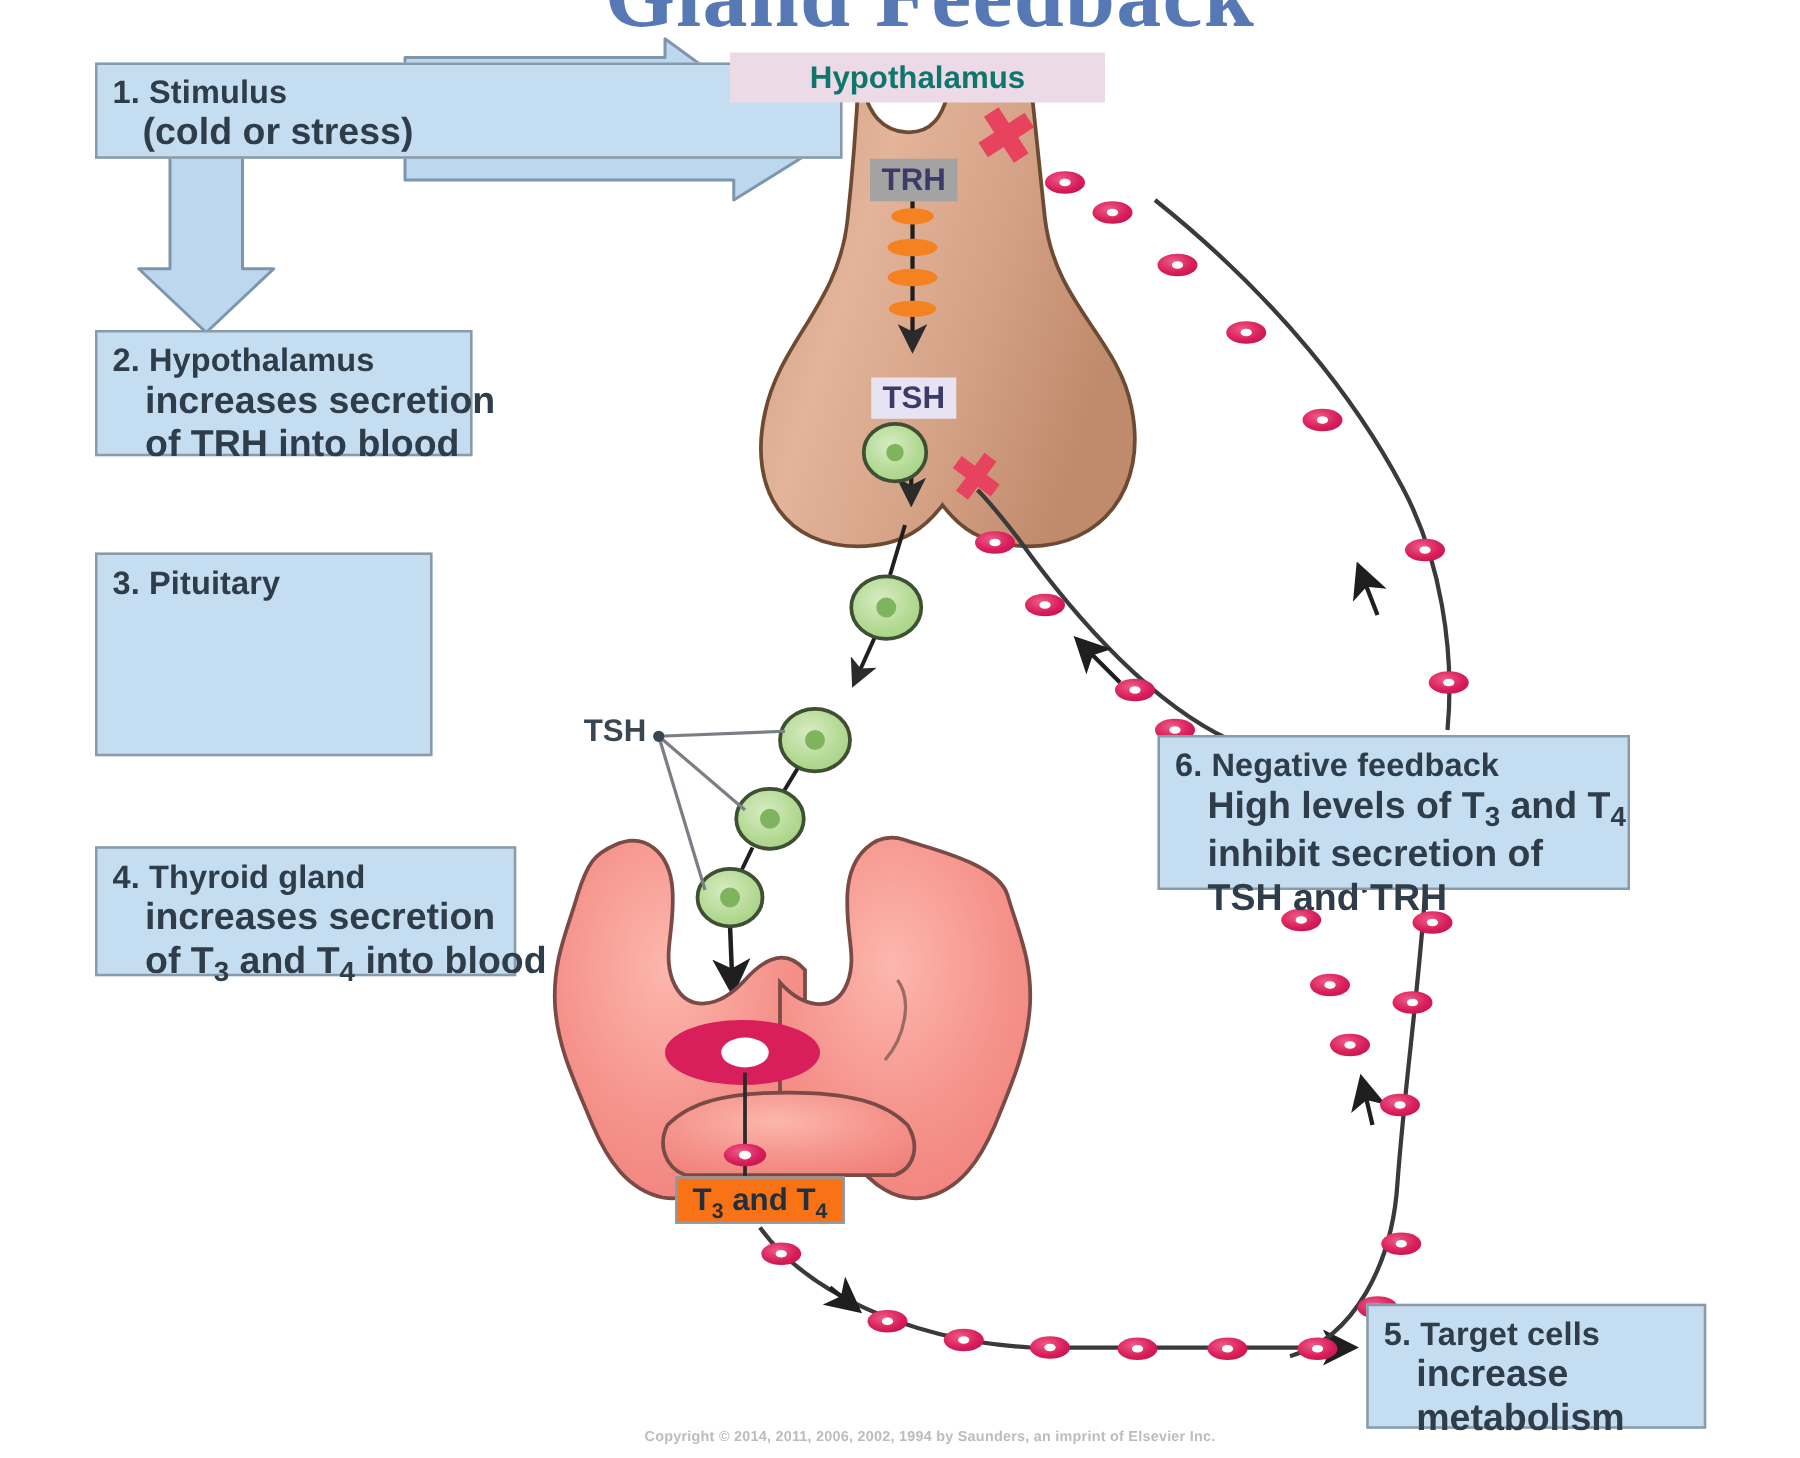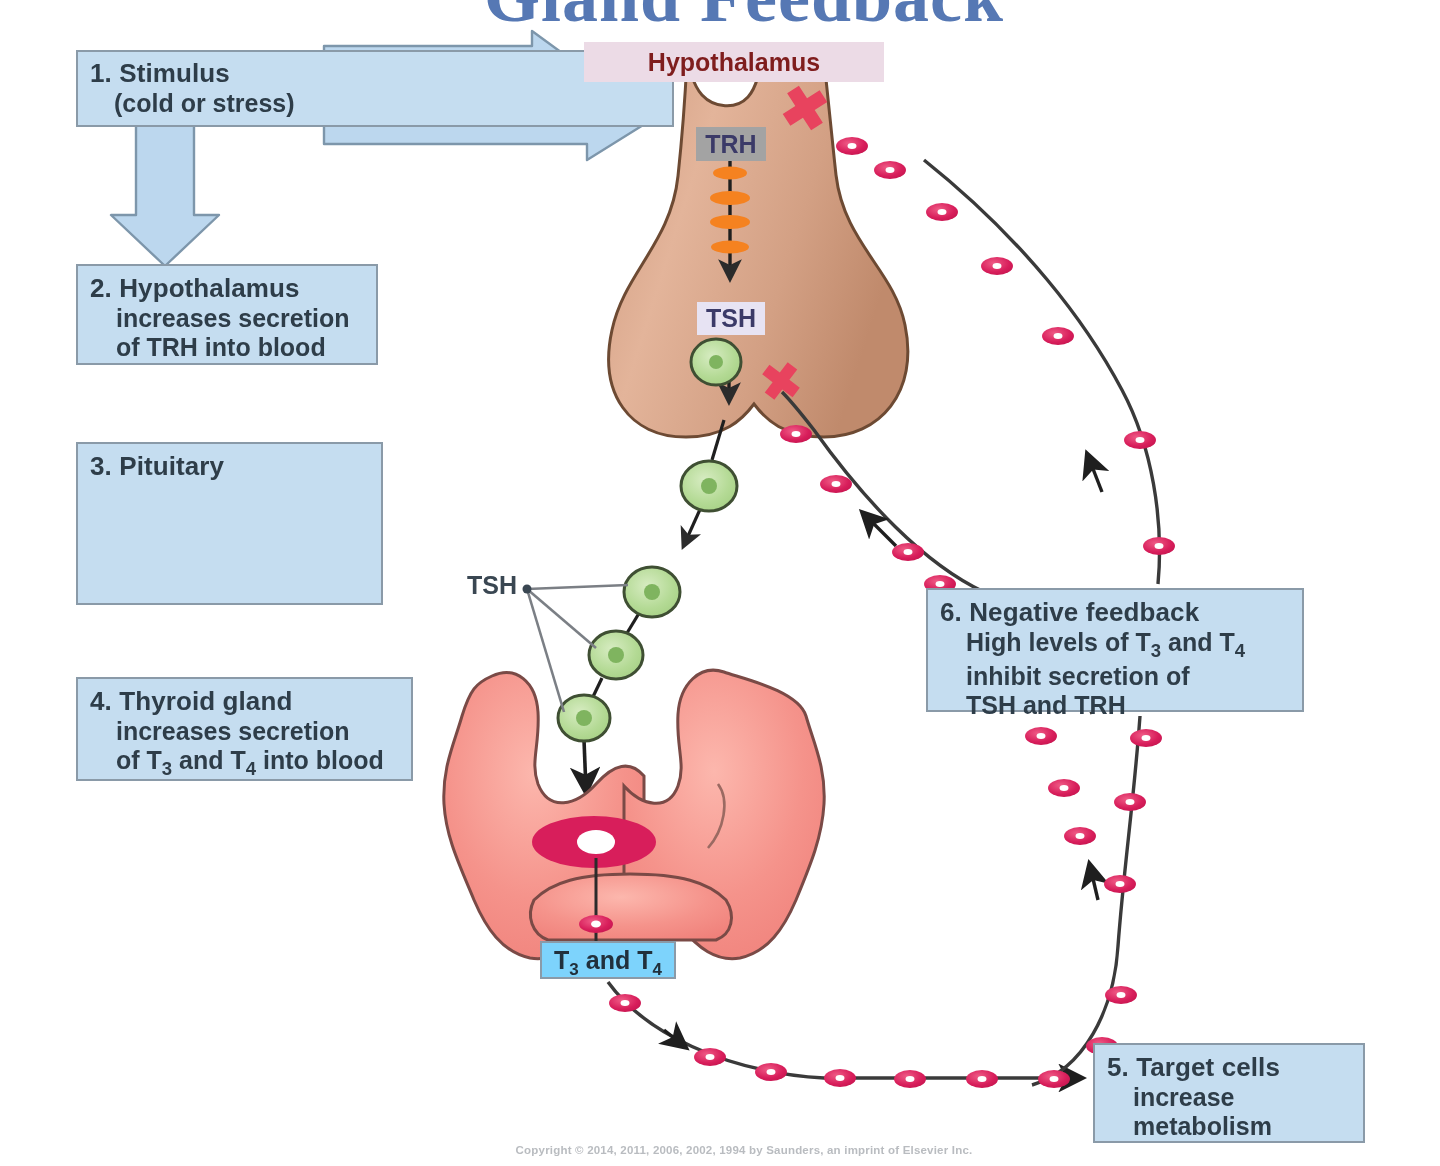--- a/index.html
+++ b/index.html
@@ -50,50 +50,50 @@
     font-weight:bold;
   }
   .box .hd{
     font-weight:bold;
     font-size:26px;
     letter-spacing:0.1px;
     white-space:nowrap;
   }
   .box .bd{
     font-weight:bold;
-    font-size:25px;
+    font-size:30px;
     margin-left:26px;
     margin-top:1px;
   }
   .box .bd div{white-space:nowrap;}
 
   #box-stimulus{
     left:52px; top:50px;
     width:598px; height:77px;
     padding-top:6px;
   }
   #box-stimulus .bd{margin-left:24px;}
   #box-hypothalamus{ left:52px; top:264px; width:302px; height:101px;}
-  #box-pituitary{ left:52px; top:442px; width:307px; height:163px;}
+  #box-pituitary{ left:52px; top:442px; width:270px; height:163px;}
   #box-thyroid{ left:52px; top:677px; width:337px; height:104px;}
   #box-negfeedback{ left:902px; top:588px; width:378px; height:124px;}
   #box-target{ left:1069px; top:1043px; width:272px; height:100px;padding-left:12px;}
 
   
   .lbl{
     position:absolute;
     font-weight:bold;
     white-space:nowrap;
     box-sizing:border-box;
   }
   #lbl-hypothalamus{
     left:560px; top:42px;
     width:300px; height:40px;
     background:#ecdbe6;
-    color:#7f1d1d;
+    color:#0f766e;
     font-size:25px;
     line-height:40px;
     text-align:center;
   }
   #lbl-trh{
     left:672px; top:127px;
     width:70px; height:34px;
     background:#a3a3a3;
     color:#3b3a68;
     font-size:25px;
@@ -110,21 +110,21 @@
     text-align:center;
   }
   #lbl-tsh-lead{
     left:443px; top:571px;
     color:#3a4752;
     font-size:25px;
   }
   #lbl-t3t4{
     left:516px; top:941px;
     width:136px; height:38px;
-    background:#7dd3fc;
+    background:#f97316;
     border:2px solid #8a9aa8;
     color:#21303c;
     font-size:25px;
     line-height:34px;
     text-align:center;
   }
   #lbl-t3t4 sub{font-size:17px;}
   .box sub{font-size:0.74em;}
 
   

